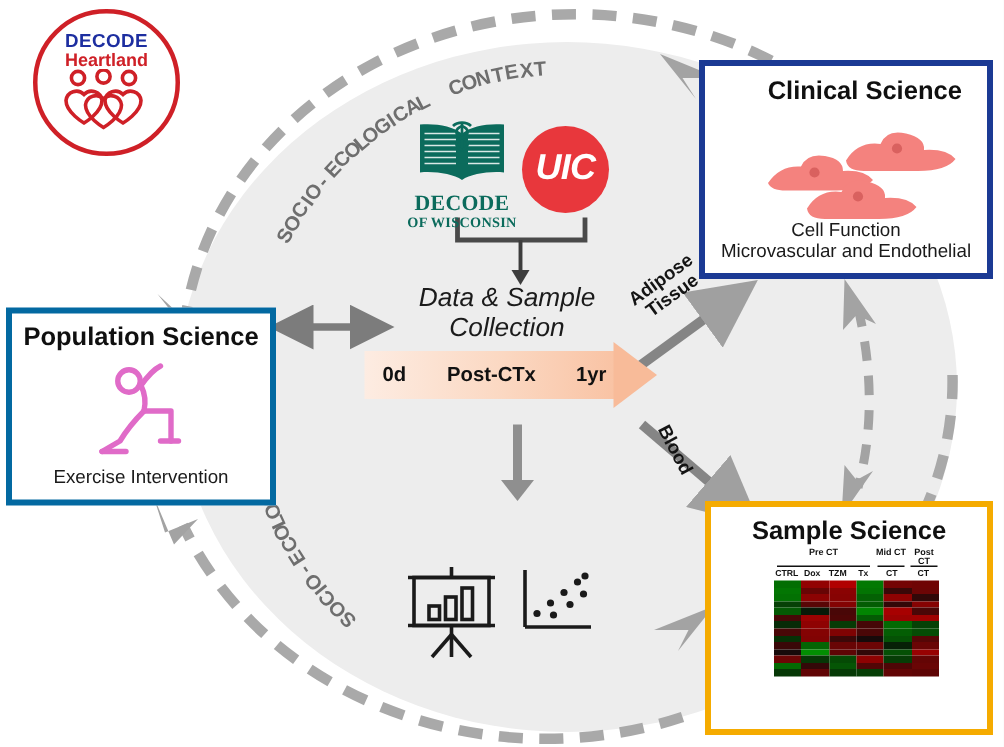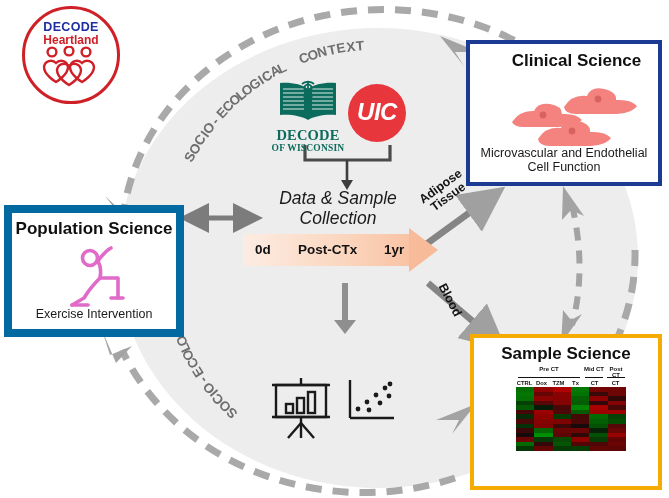--- a/index.html
+++ b/index.html
@@ -153,21 +153,21 @@
     left: 466px; top: 40px;
     width: 196px; height: 146px;
     border: 4px solid #1b3a94;
   }
   #clinical-box .sci-title { margin-top: 7px; margin-left: 25px; }
   #clinical-box .sci-caption { position: absolute; left: 0; bottom: 7px; width: 100%; }
 
   #population-box {
     left: 4px; top: 205px;
     width: 180px; height: 132px;
-    border: 8px solid #0369a1;
+    border: 4px solid #0369a1;
   }
   #population-box .sci-title { margin-top: 6px; }
   #population-box .sci-caption { position: absolute; left: 0; bottom: 7px; width: 100%; }
 
   #basic-box {
     left: 470px; top: 334px;
     width: 192px; height: 156px;
     border: 4px solid #f5ab00;
   }
   #basic-box .sci-title { margin-top: 6px; }
@@ -421,22 +421,22 @@
         <path d="M70 23 q8 -13 23 -11 q4 -10 17 -7 q13 3 12 11 q15 -1 21 6 q-6 8 -25 8 l-36 0 q-11 0 -12 -7 z"></path>
         <path d="M44 55 q8 -13 23 -11 q4 -10 17 -7 q13 3 12 11 q15 -1 21 6 q-6 8 -25 8 l-36 0 q-11 0 -12 -7 z"></path>
       </g>
       <g fill="#d9615f">
         <circle cx="49" cy="31" r="3.4"></circle>
         <circle cx="104" cy="15" r="3.4"></circle>
         <circle cx="78" cy="47" r="3.4"></circle>
       </g>
     </svg>
     <div class="sci-caption">
+      <div>Cell Function</div>
       <div>Microvascular and Endothelial</div>
-      <div>Cell Function</div>
     </div>
   </div>
 
   <div class="abs sci-box" id="population-box">
     <div class="sci-title">Population Science</div>
     <svg class="abs" style="left:56px; top:30px;" width="72" height="66" viewBox="0 0 72 66">
       <g fill="none" stroke="#e06bc8" stroke-width="3.6" stroke-linecap="round" stroke-linejoin="round">
         <circle cx="22" cy="15" r="7.5"></circle>
         <path d="M30 18 q7 -10 13 -13"></path>
         <path d="M30 18 q4 8 2 17"></path>

